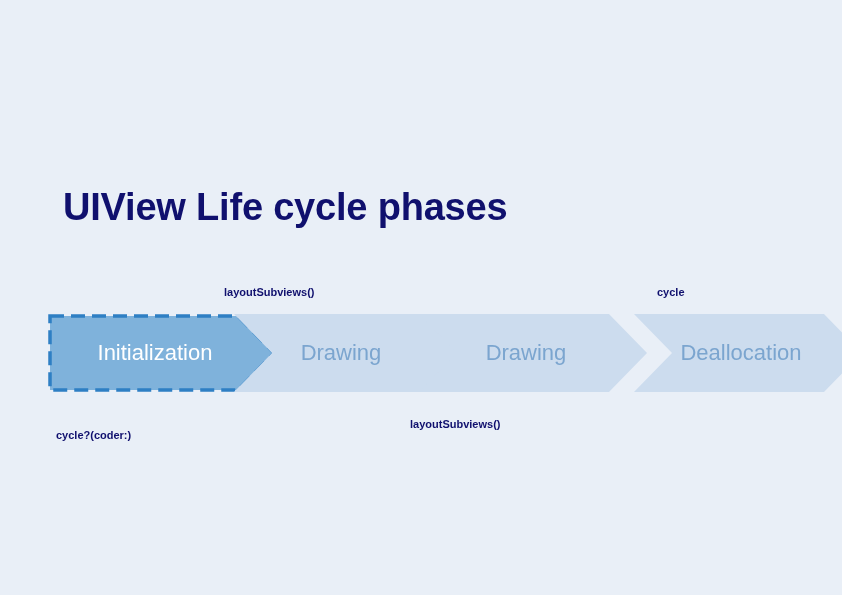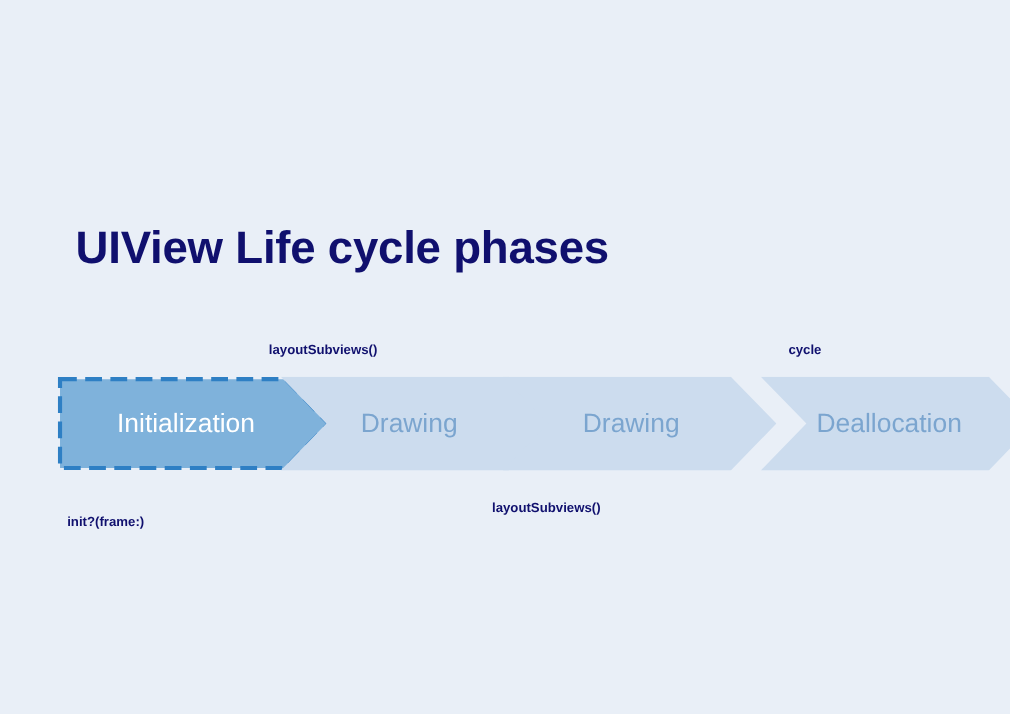--- a/index.html
+++ b/index.html
@@ -135,18 +135,18 @@
     <div class="chevron is-pale" style="left:586px; width:228px;">
       <svg class="chevron-shape" viewBox="0 0 228 78" preserveAspectRatio="none">
         <polygon points="0,0 190,0 228,39 190,78 0,78 38,39" fill="#ccdcee"></polygon>
       </svg>
       <span class="chevron-label">Deallocation</span>
     </div>
 
   </div>
 
   <div class="callout callout-bottom-init">
-    <div>init?(frame:)</div>
+    <div>cycle?(coder:)</div>
   </div>
 
   <div class="callout callout-bottom-layout">layoutSubviews()</div>
 
 </div>
 
 </body></html>

